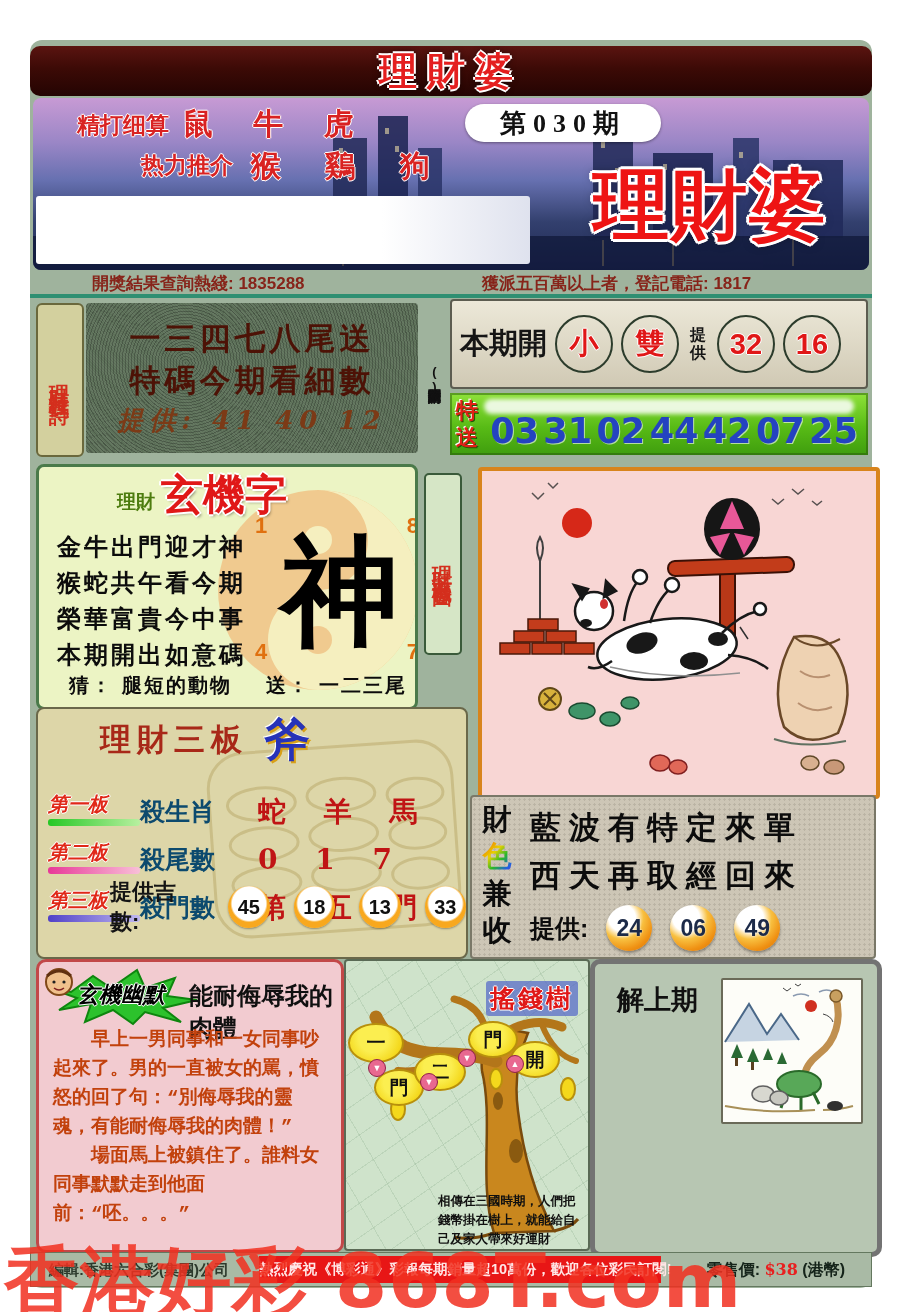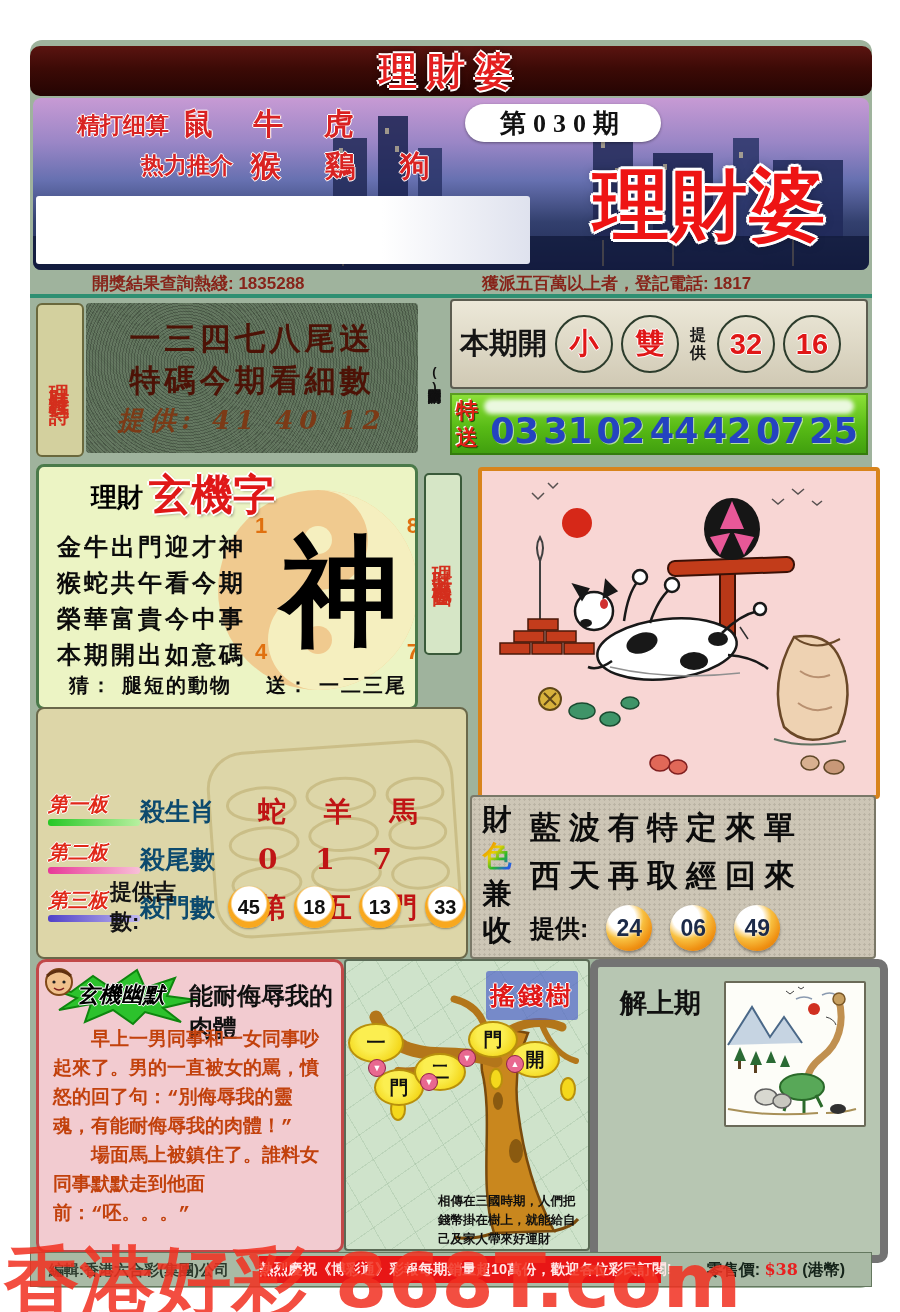--- a/index.html
+++ b/index.html
@@ -68,21 +68,21 @@
   #tesong .glow{position:absolute;left:34px;top:6px;width:370px;height:15px;background:#ffffff;border-radius:8px;filter:blur(2px);opacity:.85;}
   #tesong .lbl{position:absolute;left:6px;top:4px;width:24px;font-size:22px;line-height:27px;font-weight:bold;color:#e32015;word-break:break-all;
     text-shadow:1px 1px 0 #1d5a08,-1px -1px 0 #ffffff;}
   #tesong .nums{position:absolute;left:38px;top:18px;width:372px;display:flex;justify-content:space-around;
     font-size:35px;font-weight:bold;color:#2443c0;font-family:"DejaVu Sans",sans-serif;text-shadow:1px 1px 0 rgba(255,255,255,.6);}
 
   
   #xuanjizi{left:36px;top:464px;width:376px;height:240px;background:#ecf4c4;border:3px solid #4a7a4a;border-radius:8px;overflow:hidden;}
   #yinyang{position:absolute;right:-8px;top:18px;opacity:.75;}
   #xjz-title{position:absolute;left:52px;top:8px;display:flex;align-items:flex-end;gap:6px;}
-  #xjz-title .pre{font-size:26px;font-weight:bold;color:#000000;}
+  #xjz-title .pre{font-size:19px;font-weight:bold;color:#4d7c0f;margin-left:26px;}
   #xjz-title .main{font-size:42px;font-weight:bold;color:#e01818;line-height:40px;
     text-shadow:-2px 0 0 #fff,2px 0 0 #fff,0 -2px 0 #fff,0 2px 0 #fff,2px 2px 3px rgba(0,0,0,.4);}
   #xjz-poem{position:absolute;left:18px;top:62px;font-family:"DejaVu Serif",serif;font-weight:bold;font-size:24px;color:#0c0c0c;line-height:36px;letter-spacing:3px;}
   #xjz-big{position:absolute;left:242px;top:52px;width:120px;height:144px;}
   #xjz-big .ch{font-family:"DejaVu Serif",serif;font-size:118px;font-weight:bold;color:#000;line-height:144px;}
   .corner-num{position:absolute;font-size:22px;font-weight:bold;color:#e0700f;}
   #cn1{left:-26px;top:-6px;} #cn2{right:-18px;top:-6px;}
   #cn3{left:-26px;bottom:-2px;} #cn4{right:-18px;bottom:-2px;}
   #xjz-foot{position:absolute;left:30px;bottom:8px;font-family:"DejaVu Serif",serif;font-weight:bold;font-size:20px;color:#0c0c0c;letter-spacing:2px;}
   #xjz-foot .gap{display:inline-block;width:34px;}
@@ -140,32 +140,32 @@
     text-shadow:-1px 0 0 #fff,1px 0 0 #fff,0 -1px 0 #fff,0 1px 0 #fff;}
   #humor-title{position:absolute;left:150px;top:18px;font-size:24px;font-weight:bold;color:#101010;font-family:"DejaVu Serif",serif;}
   #humor-body{position:absolute;left:14px;top:64px;width:274px;font-size:19px;line-height:29px;font-weight:bold;color:#c2410c;font-family:Liberation Mono, monospace;}
   #humor-body p{margin:0;text-indent:2em;}
 
   
   #tree{left:344px;top:959px;width:242px;height:288px;background-color:#cfe3cb;
     background-image:repeating-linear-gradient(60deg,rgba(160,190,160,.4) 0 1px,transparent 1px 34px),
                      repeating-linear-gradient(-35deg,rgba(160,190,160,.4) 0 1px,transparent 1px 28px);
     border:2px solid #5a6a55;border-radius:4px;overflow:hidden;}
-  #tree-title{position:absolute;right:10px;top:10px;font-size:25px;font-weight:bold;color:#e01818;letter-spacing:3px;
-    background:rgba(70,90,200,.65);padding:8px 4px;border-radius:3px;
+  #tree-title{position:absolute;right:10px;top:20px;font-size:25px;font-weight:bold;color:#e01818;letter-spacing:3px;
+    background:rgba(70,90,200,.65);padding:1px 4px;border-radius:3px;
     text-shadow:-1px 0 0 #fff,1px 0 0 #fff,0 -1px 0 #fff,0 1px 0 #fff;}
   .leaf{position:absolute;background:radial-gradient(circle at 45% 35%,#fbee50 0 40%,#f4d81c 75%,#d8ae10 100%);
     border:2px solid #b8900c;border-radius:50%;display:flex;align-items:center;justify-content:center;
     font-size:19px;font-weight:bold;color:#101010;font-family:"DejaVu Serif",serif;}
   .arrow-badge{position:absolute;width:16px;height:16px;border-radius:50%;background:#e86890;border:1px solid #902048;
     color:#fff;font-size:9px;display:flex;align-items:center;justify-content:center;}
   #tree-caption{position:absolute;left:92px;top:230px;width:144px;font-size:12.5px;line-height:19px;font-weight:bold;color:#101010;font-family:"DejaVu Serif",serif;}
 
   
-  #jie{left:590px;top:959px;width:282px;height:288px;background:#b7c6b2;border:8px solid #737373;border-radius:10px;}
+  #jie{left:590px;top:959px;width:282px;height:288px;background:#b7c6b2;border:5px solid #737373;border-radius:10px;}
   #jie-title{position:absolute;left:22px;top:18px;font-size:27px;font-weight:bold;color:#101010;}
   #jie-pic{position:absolute;right:14px;top:14px;width:138px;height:142px;background:#fdfdf8;border:2px solid #6a6a58;border-radius:2px;overflow:hidden;}
 
   
   #footer{left:30px;top:1252px;width:842px;height:35px;background:#a9baa5;border:1px solid #64785f;box-sizing:border-box;}
   #footer .pub{position:absolute;left:18px;top:8px;font-size:15px;font-weight:bold;color:#2c3a2c;}
   #footer .promo{position:absolute;left:228px;top:3px;width:402px;height:27px;background:#e81616;display:flex;align-items:center;justify-content:flex-start;
     font-size:14.5px;font-weight:bold;color:#ffe6e6;white-space:nowrap;}
   #footer .price{position:absolute;right:26px;top:7px;font-size:16px;font-weight:bold;color:#15241a;}
   #footer .price b{color:#e82020;font-family:"DejaVu Serif",serif;}
@@ -384,20 +384,24 @@
           <ellipse cx="60" cy="100" rx="34" ry="16"></ellipse>
           <ellipse cx="60" cy="140" rx="34" ry="16"></ellipse>
         <ellipse cx="140" cy="56" rx="34" ry="16"></ellipse>
           <ellipse cx="140" cy="96" rx="34" ry="16"></ellipse>
           <ellipse cx="140" cy="136" rx="34" ry="16"></ellipse>
         <ellipse cx="214" cy="60" rx="28" ry="15"></ellipse>
           <ellipse cx="214" cy="100" rx="28" ry="15"></ellipse>
           <ellipse cx="214" cy="140" rx="28" ry="15"></ellipse>
       </g>
     </svg>
+    <div id="sb-title">
+      <span class="t1">理財三板</span>
+      <span class="t2">斧</span>
+    </div>
     <div class="sb-row" style="top:82px;">
       <span class="sb-tag"><span>第一板</span><i class="bar1"></i></span>
       <span class="sb-key">殺生肖</span>
       <span class="sb-val">蛇 羊 馬</span>
     </div>
     <div class="sb-row" style="top:130px;">
       <span class="sb-tag"><span>第二板</span><i class="bar2"></i></span>
       <span class="sb-key">殺尾數</span>
       <span class="sb-val">0 1 7</span>
     </div>

